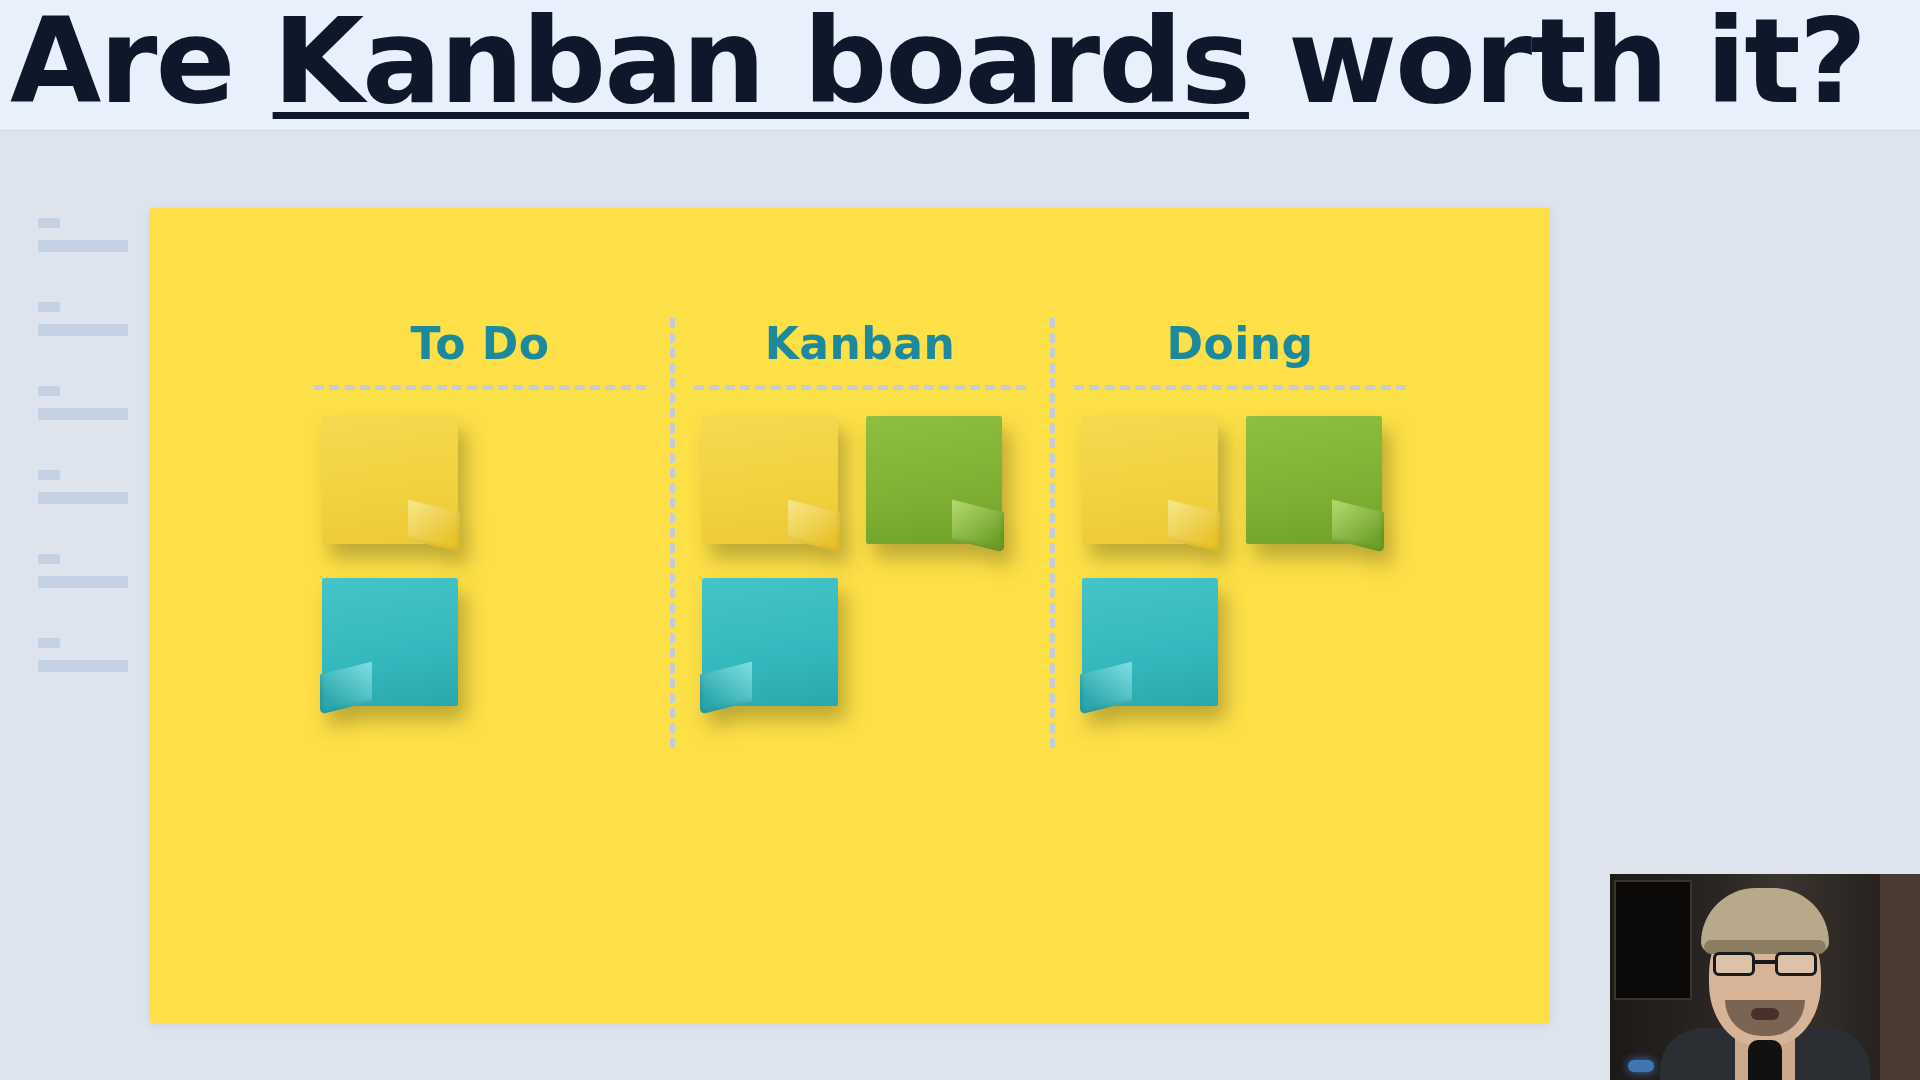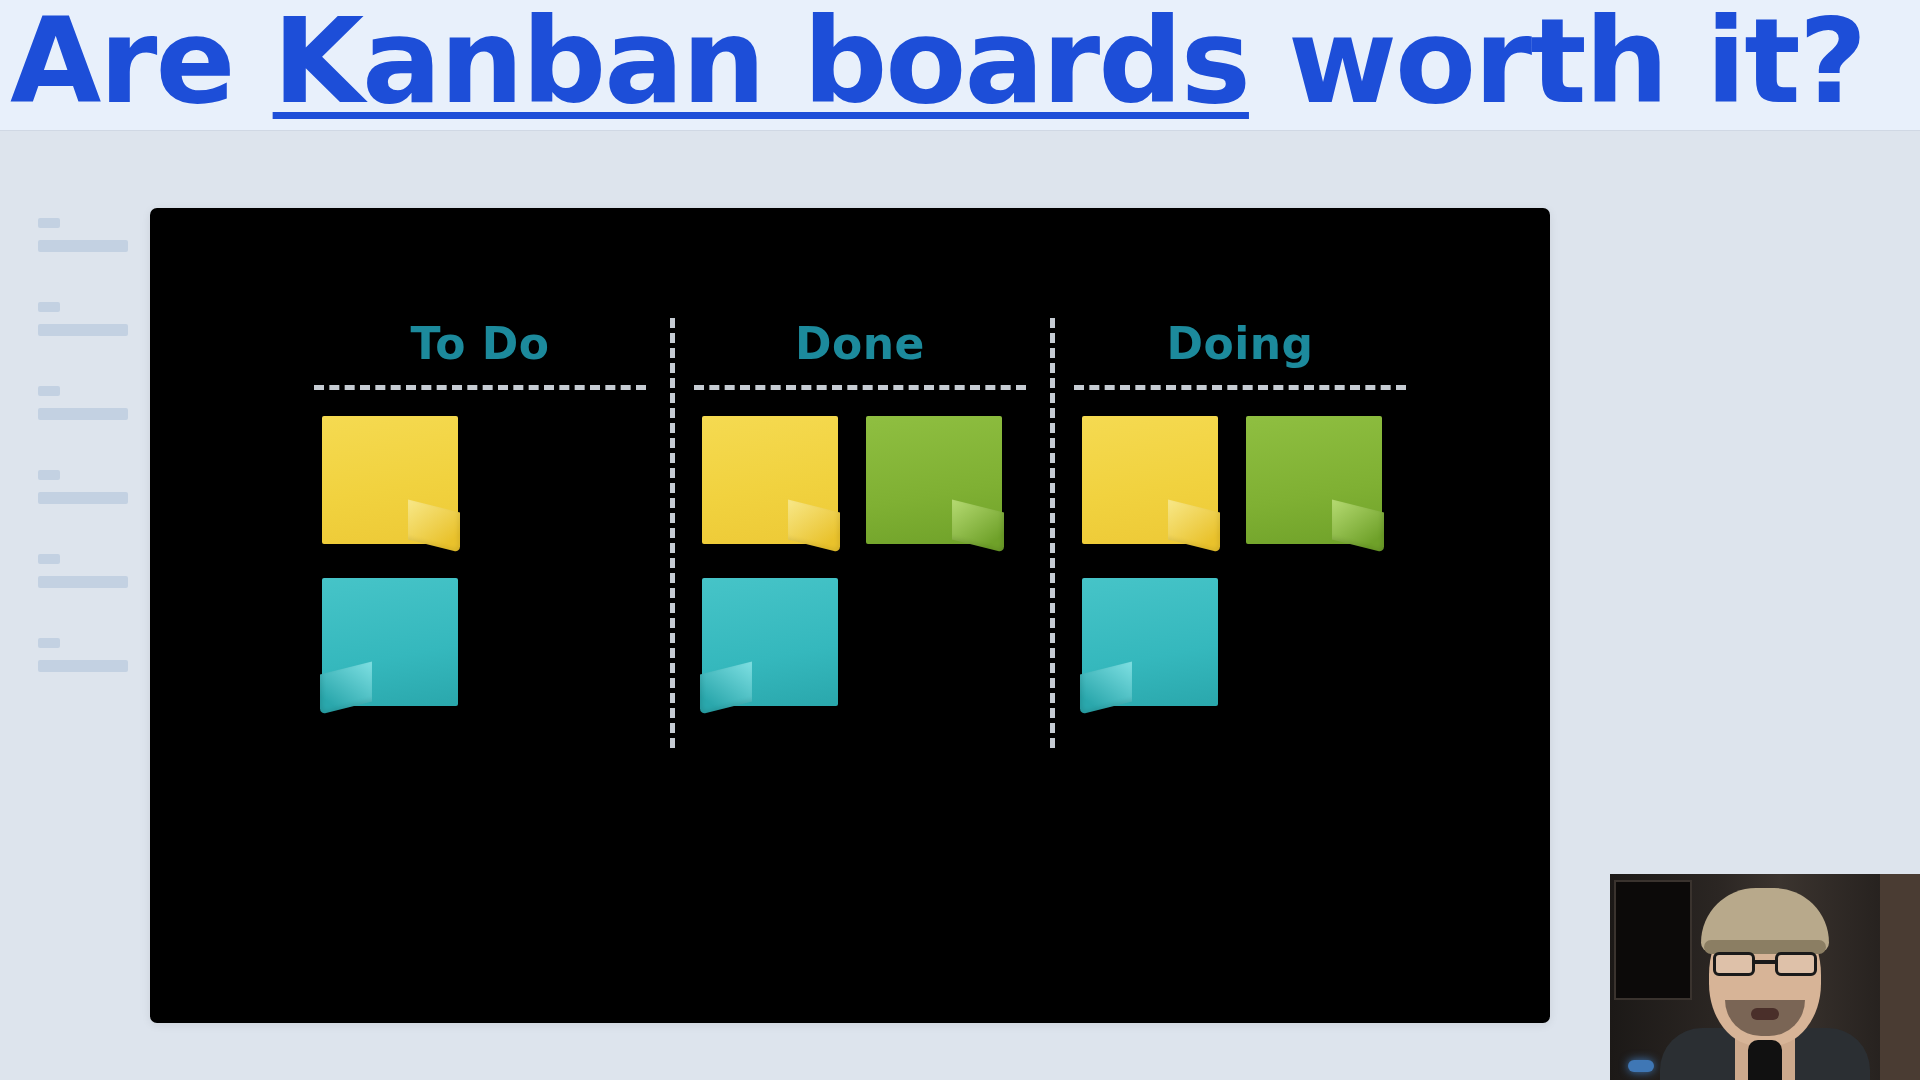--- a/index.html
+++ b/index.html
@@ -10,21 +10,21 @@
   .title-bar {
     background: #e8f0fb;
     padding: 0 10px 6px 10px;
     border-bottom: 1px solid #d0d8e4;
   }
   .title-bar h1 {
     font-size: 118px;
     font-weight: 800;
     letter-spacing: -2px;
     line-height: 1.05;
-    color: #1d4ed8;
+    color: #0f172a;
     white-space: nowrap;
   }
   .title-underline { text-decoration: underline; text-decoration-thickness: 7px; text-underline-offset: 10px; }
 
   
   .stage {
     position: absolute;
     top: 158px; left: 0; right: 0; bottom: 0;
   }
 
@@ -34,22 +34,22 @@
     display: flex; flex-direction: column; gap: 50px;
   }
   .sb-item { display: flex; flex-direction: column; gap: 12px; }
   .sb-short { width: 22px; height: 10px; background: #c3d1e2; border-radius: 2px; }
   .sb-long  { width: 90px; height: 12px; background: #c3d1e2; border-radius: 2px; }
 
   .board-card {
     position: absolute;
     top: 50px; left: 150px;
     width: 1400px; height: 815px;
-    background: #000000;
-    border-radius: 7px;
+    background: #fde047;
+    border-radius: 2px;
     box-shadow: 0 2px 10px rgba(0,0,0,0.08);
   }
 
   .columns {
     position: absolute;
     top: 110px; left: 140px; right: 120px;
     display: flex;
   }
   .col {
     flex: 1 1 0;
@@ -185,21 +185,21 @@
             </div>
           </div>
           <div class="notes-row">
             <div class="note teal">
               <div class="body"></div>
               <div class="curl"></div>
             </div>
           </div>
         </div>
         <div class="col">
-          <h2>Done</h2>
+          <h2>Kanban</h2>
           <hr class="col-rule">
           <div class="notes-row">
             <div class="note yellow">
               <div class="body"></div>
               <div class="curl"></div>
             </div>
             <div class="note green">
               <div class="body"></div>
               <div class="curl"></div>
             </div>

